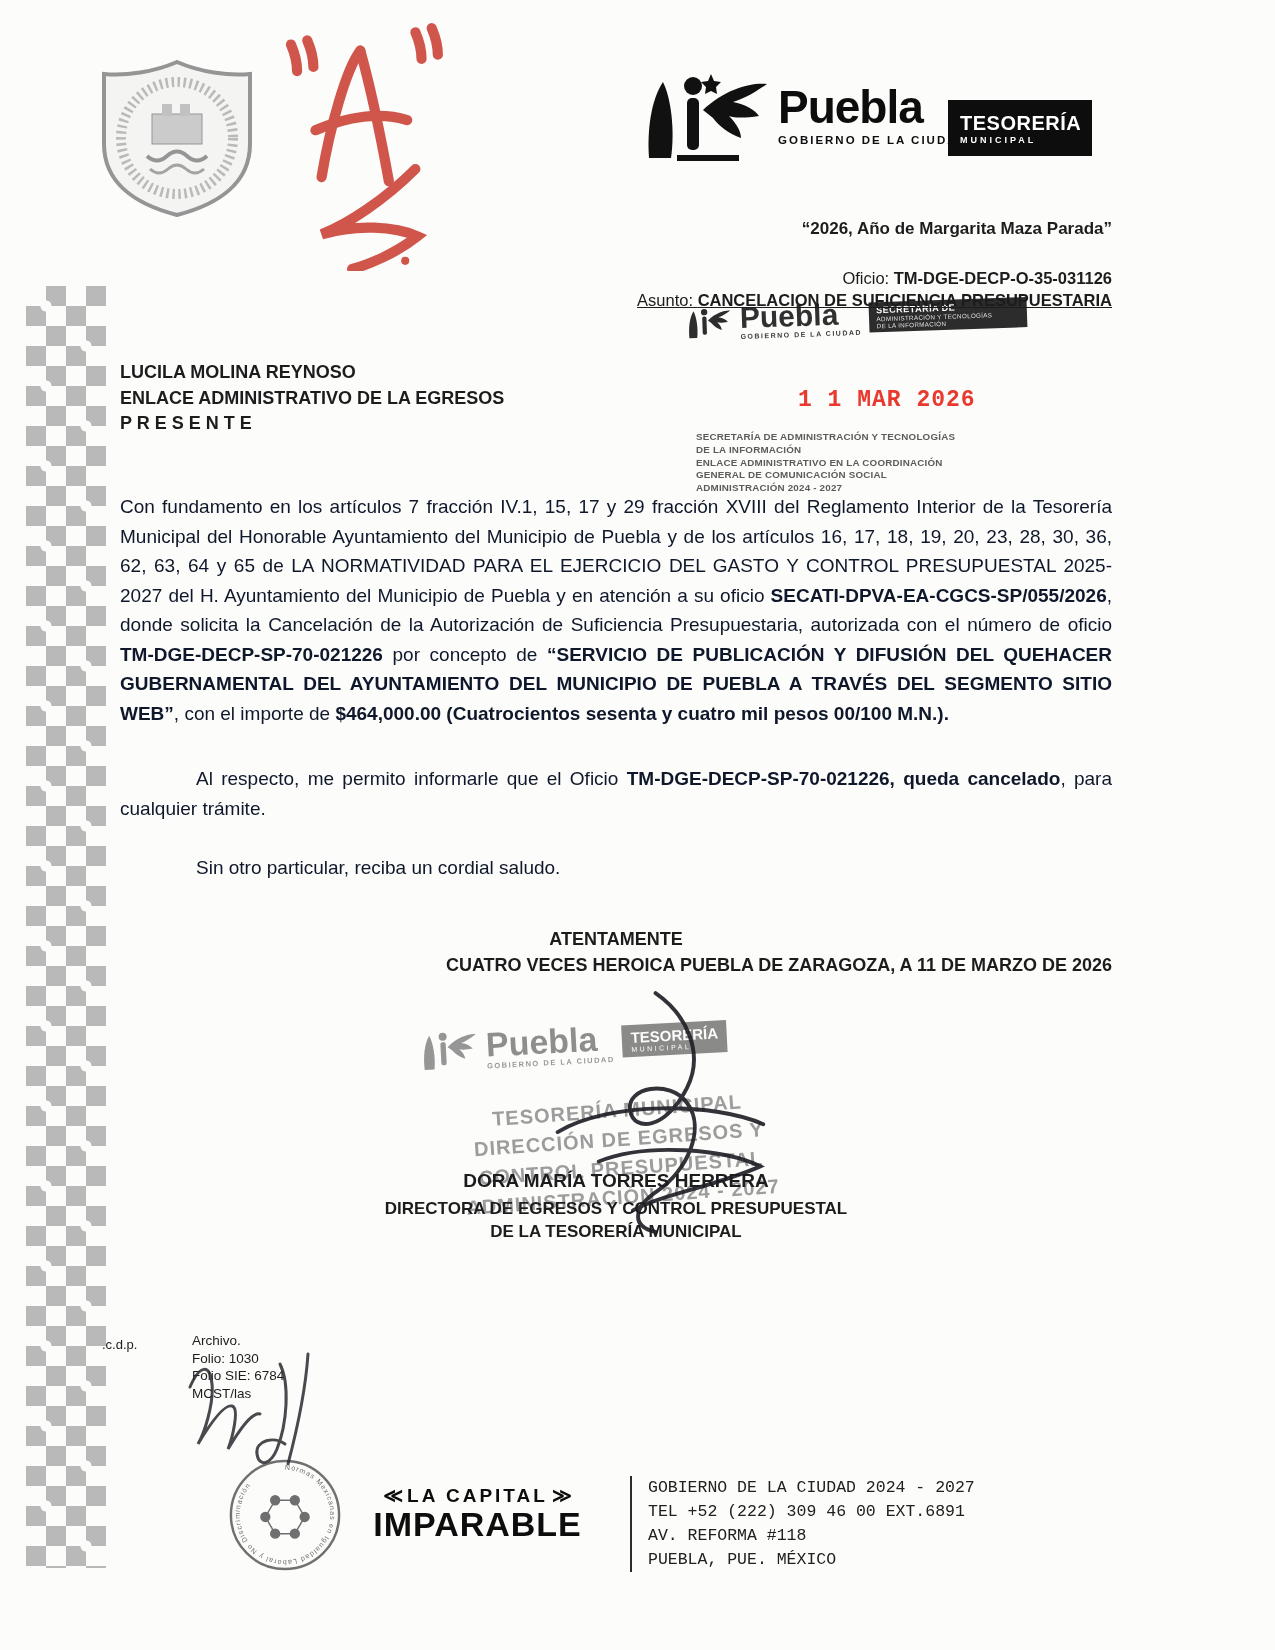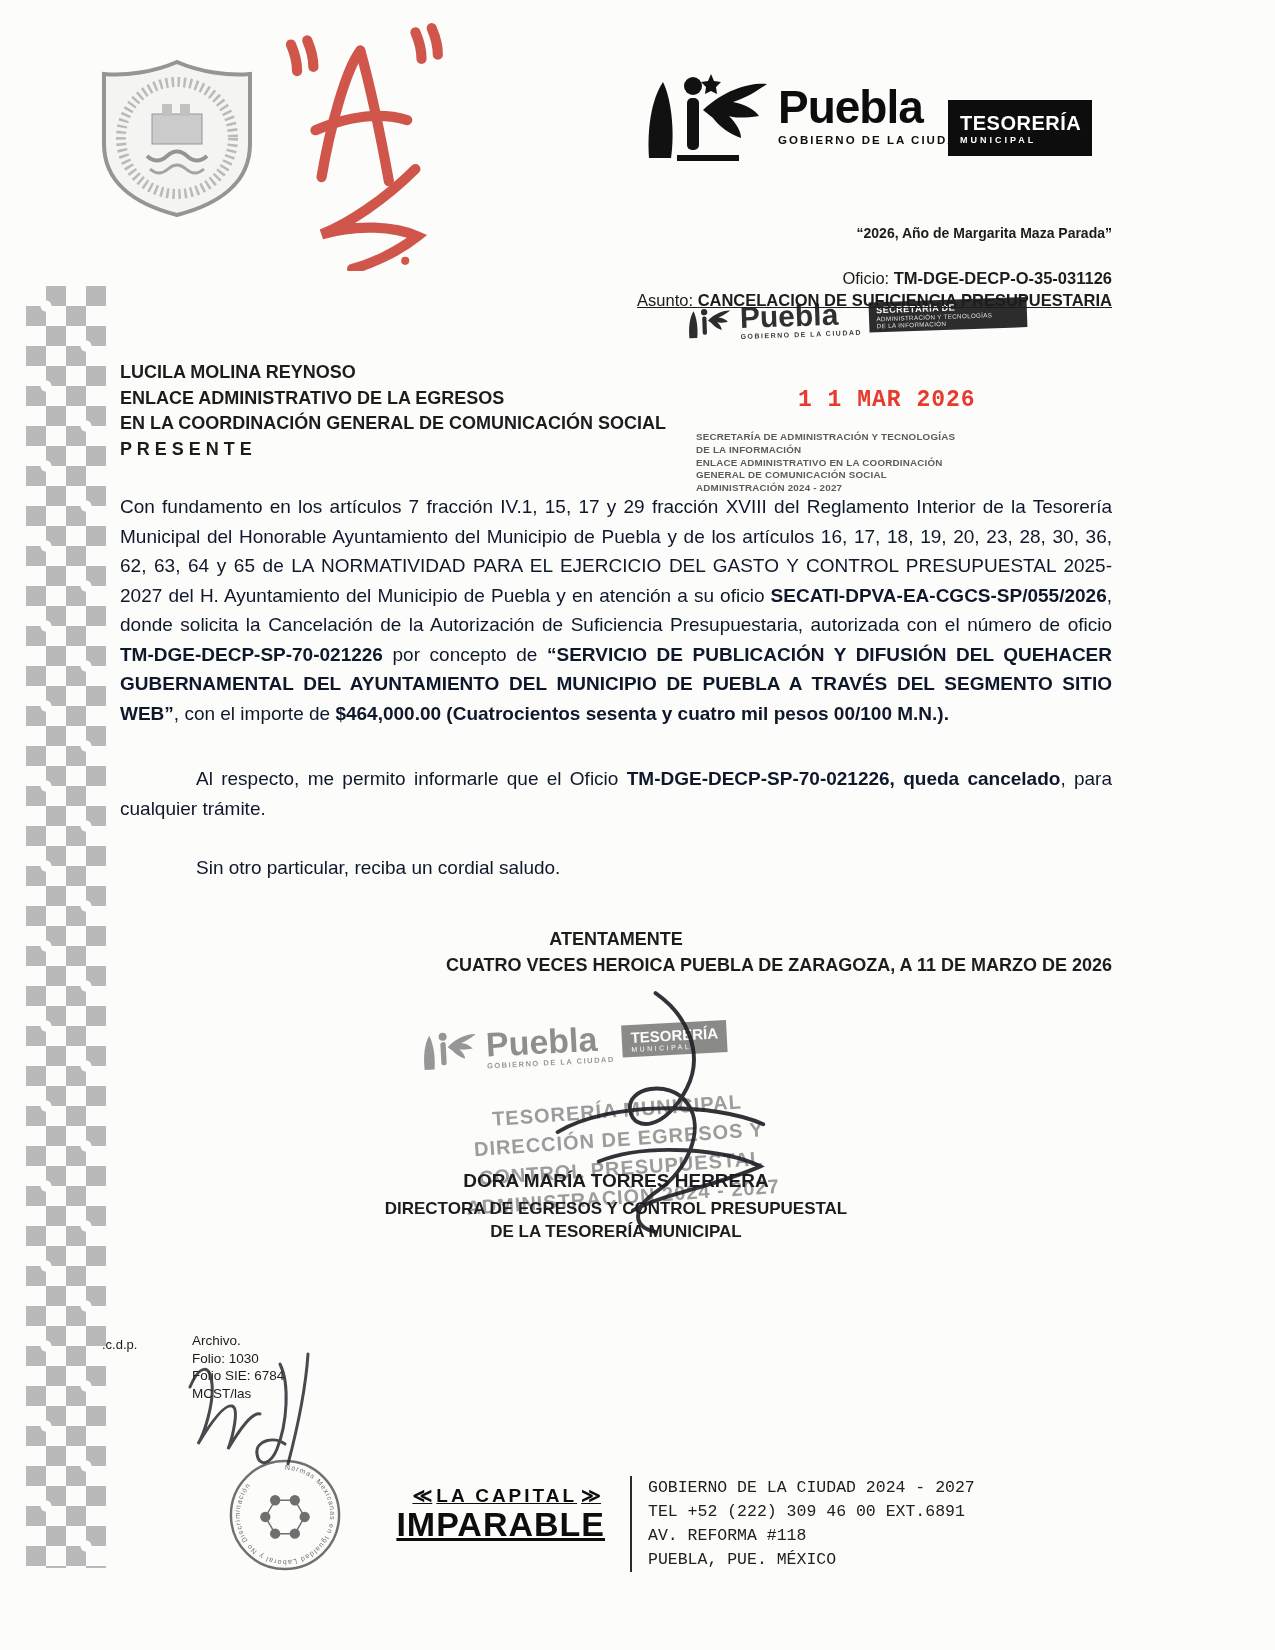--- a/index.html
+++ b/index.html
@@ -26,22 +26,22 @@
   
   .hdr-icon{ position:absolute; left:640px; top:70px; width:132px; height:95px; z-index:2;}
   .hdr-word{ position:absolute; left:778px; top:84px; z-index:2;}
   .hdr-word .wm{ font-size:46px; font-weight:800; letter-spacing:-1px; color:#0d0d0d; line-height:1;}
   .hdr-word .sub{ font-size:11.5px; font-weight:700; letter-spacing:2px; margin-top:4px; color:#0d0d0d;}
   .tes-box{ position:absolute; left:948px; top:100px; width:144px; height:56px; background:#0d0d0d;
             color:#fff; display:flex; flex-direction:column; justify-content:center; padding-left:12px; z-index:2;}
   .tes-box .t1{ font-size:20px; font-weight:800; letter-spacing:.5px;}
   .tes-box .t2{ font-size:9px; letter-spacing:3px; font-weight:600;}
 
-  .slogan{ position:absolute; left:560px; top:225px; width:552px; text-align:right;
-           font-size:14px; font-weight:700; z-index:2;}
+  .slogan{ position:absolute; left:560px; top:219px; width:552px; text-align:right;
+           font-size:17px; font-weight:700; z-index:2;}
   .ref-line{ position:absolute; left:500px; width:612px; text-align:right; font-size:16.5px; z-index:4;}
   .ref-line b{ font-weight:700;}
   .oficio{ top:269px;}
   .asunto{ top:291px;text-decoration:underline;}
 
   
   .stamp-sec{ position:absolute; left:686px; top:299px; display:flex; align-items:center; gap:8px;
               transform:rotate(-2deg); opacity:.88; z-index:3; filter:grayscale(.2);}
   .stamp-sec .wm{ font-size:30px; font-weight:800; color:#151515; line-height:1;}
   .stamp-sec .sub{ font-size:7px; font-weight:700; letter-spacing:1.5px; color:#222;}
@@ -84,21 +84,21 @@
   .signature-svg{ position:absolute; left:540px; top:980px; width:235px; height:265px; z-index:6;}
   .sig-name{ position:absolute; left:120px; top:1170px; width:992px; text-align:center; z-index:5;}
   .sig-name .nm{ font-size:19px; font-weight:700; margin-bottom:5px;}
   .sig-name .tt{ font-size:17px; font-weight:700; line-height:23px;}
 
   
   .cdp{ position:absolute; left:102px; top:1337px; font-size:13px; z-index:4;}
   .archive{ position:absolute; left:192px; top:1332px; font-size:13.5px; line-height:17.5px; z-index:4;}
   .initials-svg{ position:absolute; left:180px; top:1342px; width:165px; height:145px; z-index:5;}
   .badge-svg{ position:absolute; left:226px; top:1456px; width:118px; height:118px; z-index:4;}
-  .capital{ position:absolute; left:350px; top:1484px; width:255px; text-align:right; z-index:4; color:#0d0d0d;text-decoration:underline;}
+  .capital{ position:absolute; left:350px; top:1484px; width:255px; text-align:center; z-index:4; color:#0d0d0d;}
   .capital .top{ font-size:19px; font-weight:800; letter-spacing:3px;}
   .capital .top .wing{ font-weight:700; letter-spacing:0; margin:0 4px;}
   .capital .bottom{ font-size:34px; font-weight:800; letter-spacing:1px; line-height:1.05;}
   .address{ position:absolute; left:630px; top:1476px; border-left:2.5px solid #2b2b2b;
             padding-left:16px; font-family:"Liberation Mono",monospace; font-size:16.5px;
             line-height:24px; color:#202020; z-index:4;}
 </style>
 </head>
 <body>
 
@@ -170,21 +170,20 @@
     <div class="box">
       <div class="b1">SECRETARÍA DE</div>
       <div class="b2">ADMINISTRACIÓN Y TECNOLOGÍAS</div>
       <div class="b2">DE LA INFORMACIÓN</div>
     </div>
   </div>
 
   <div class="recipient">
     <div>LUCILA MOLINA REYNOSO</div>
     <div>ENLACE ADMINISTRATIVO DE LA EGRESOS</div>
-    <div>EN LA COORDINACIÓN GENERAL DE COMUNICACIÓN SOCIAL</div>
     <div>P R E S E N T E</div>
   </div>
 
   <div class="date-stamp">1 1 MAR 2026</div>
 
   <div class="enlace-stamp">
     <div>SECRETARÍA DE ADMINISTRACIÓN Y TECNOLOGÍAS</div>
     <div>DE LA INFORMACIÓN</div>
     <div>ENLACE ADMINISTRATIVO EN LA COORDINACIÓN</div>
     <div>GENERAL DE COMUNICACIÓN SOCIAL</div>

